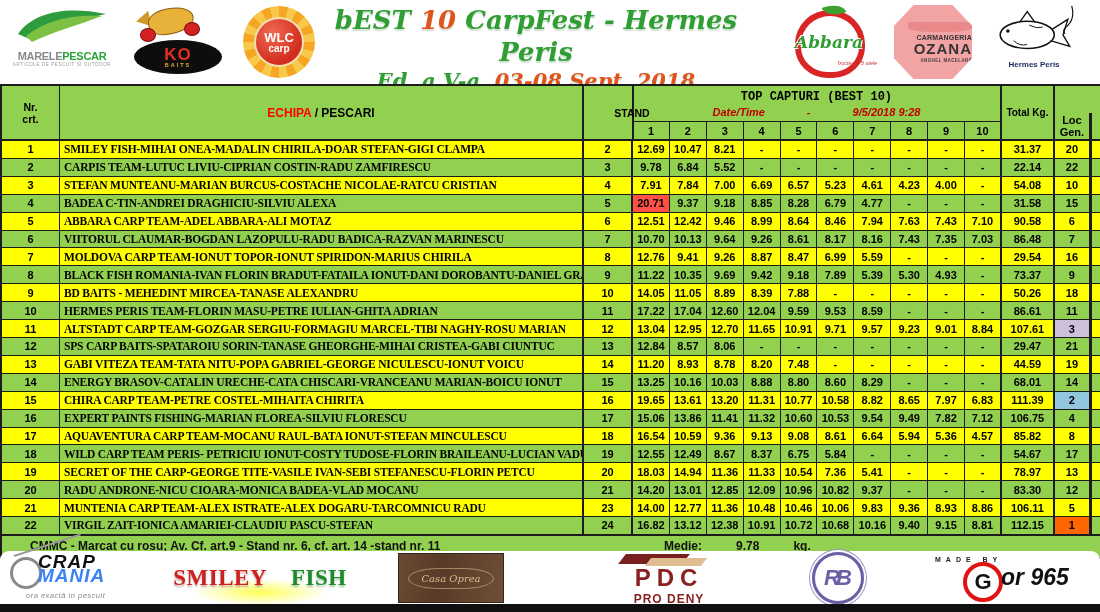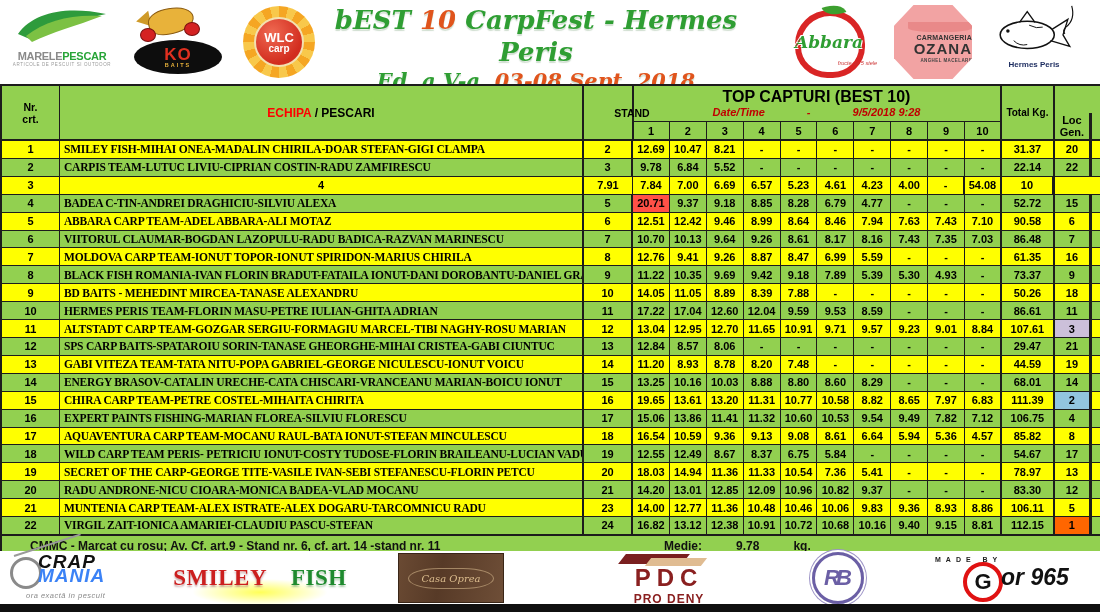--- a/index.html
+++ b/index.html
@@ -70,21 +70,21 @@
   .thead{border-top:2px solid var(--bd);border-bottom:2px solid var(--bd);
          grid-template-rows:36px 17px;background:var(--green);}
   .hc{display:flex;align-items:center;justify-content:center;border-right:1px solid var(--bd);
       font-weight:700;font-size:10.5px;box-sizing:border-box;text-align:center;}
   .hc.grp{border-right-width:2px;} .hc.outer{border-right-width:3px;} .hc.nobr{border-right:none;}
   .h-nr{grid-column:1;grid-row:1/3;white-space:pre-line;}
   .h-echipa{grid-column:2;grid-row:1/3;font-size:12px;}
   .h-echipa .red{color:#FF0000;}
   .h-stand{grid-column:3;grid-row:1/3;margin-left:48px;}
   .h-topcap{grid-column:4/14;grid-row:1;flex-direction:column;justify-content:center;border-bottom:1px solid var(--bd);}
-  .h-topcap .big{font-size:16px;font-weight:800;line-height:18px;}
+  .h-topcap .big{font-size:12px;font-weight:800;line-height:18px;font-family:Liberation Mono, monospace;}
   .h-dt{display:flex;gap:42px;color:var(--dred);font-style:italic;font-size:11px;font-weight:700;line-height:13px;}
   .h-total{grid-column:14;grid-row:1/3;font-size:10px;}
   .h-loc{grid-column:15;grid-row:1/3;font-size:11px;margin-top:27px;}
   .h-sliver{grid-column:16;grid-row:1/3;border-right:none;}
   .h-colnum{grid-row:2;border-top:0;font-size:11px;}
 
   .tbody{display:flex;flex-direction:column;height:393px;}
   .trow{flex:1;min-height:0;}
   .trow + .trow{border-top:1px solid var(--bd);}
   .trow.odd{background:var(--yellow);} .trow.even{background:var(--green);}
@@ -95,21 +95,21 @@
           font-size:11.5px;letter-spacing:-.2px;white-space:nowrap;}
   .c.red-cell{background:var(--redcell);}
   .c.loc1{background:var(--loc1);} .c.loc2{background:var(--loc2);} .c.loc3{background:var(--loc3);}
 
   .foot-row{position:relative;height:21px;background:var(--green);border-top:2px solid var(--bd);
             border-bottom:2px solid var(--bd);box-sizing:content-box;}
   .foot-note{position:absolute;left:28px;top:3px;font-size:12px;font-weight:700;color:#111;}
   .medie{position:absolute;left:662px;top:3px;display:flex;gap:34px;font-size:12px;font-weight:700;color:#111;}
 
   
-  .bottom-band{position:absolute;left:0;top:551px;width:1100px;height:53px;background:#fff;}
+  .bottom-band{position:absolute;left:0;top:551px;width:1100px;height:53px;background:#fff;border-radius:9px;}
   .bottom-band>div{position:absolute;}
 
   .cm-logo{left:8px;top:2px;width:150px;height:49px;}
   .cm-reel{position:absolute;left:2px;top:4px;width:26px;height:26px;border:3px solid #8a8a8a;border-radius:50%;background:#fff;}
   .cm-rod{position:absolute;left:6px;top:2px;width:70px;height:2px;background:#9a9a9a;transform:rotate(-18deg);transform-origin:left;}
   .cm-t{position:absolute;left:30px;top:0;font-style:italic;font-weight:800;line-height:17px;}
   .cm-crap{font-size:19px;color:#111;letter-spacing:1px;}
   .cm-mania{font-size:19px;color:#3b82f6;letter-spacing:1px;margin-top:-3px;}
   .cm-sub{position:absolute;left:18px;top:38px;font-size:7.5px;color:#888;font-style:italic;letter-spacing:.5px;}
 
@@ -276,20 +276,21 @@
           <div class="c catch">-</div>
           <div class="c catch">-</div>
           <div class="c catch grp">-</div>
           <div class="c total grp">22.14</div>
       <div class="c loc outer">22</div>
       <div class="c sliver"></div>
     </div>
 
     <div class="trow grid odd">
       <div class="c nr">3</div>
+      <div class="c team grp">STEFAN MUNTEANU-MARIAN BURCUS-COSTACHE NICOLAE-RATCU CRISTIAN</div>
       <div class="c stand grp">4</div>
       <div class="c catch">7.91</div>
           <div class="c catch">7.84</div>
           <div class="c catch">7.00</div>
           <div class="c catch">6.69</div>
           <div class="c catch">6.57</div>
           <div class="c catch">5.23</div>
           <div class="c catch">4.61</div>
           <div class="c catch">4.23</div>
           <div class="c catch">4.00</div>
@@ -306,21 +307,21 @@
       <div class="c catch red-cell">20.71</div>
           <div class="c catch">9.37</div>
           <div class="c catch">9.18</div>
           <div class="c catch">8.85</div>
           <div class="c catch">8.28</div>
           <div class="c catch">6.79</div>
           <div class="c catch">4.77</div>
           <div class="c catch">-</div>
           <div class="c catch">-</div>
           <div class="c catch grp">-</div>
-          <div class="c total grp">52.72</div>
+          <div class="c total grp">31.58</div>
       <div class="c loc outer">15</div>
       <div class="c sliver"></div>
     </div>
 
     <div class="trow grid odd">
       <div class="c nr">5</div>
       <div class="c team grp">ABBARA CARP TEAM-ADEL ABBARA-ALI MOTAZ</div>
       <div class="c stand grp">6</div>
       <div class="c catch">12.51</div>
           <div class="c catch">12.42</div>
@@ -363,21 +364,21 @@
       <div class="c catch">12.76</div>
           <div class="c catch">9.41</div>
           <div class="c catch">9.26</div>
           <div class="c catch">8.87</div>
           <div class="c catch">8.47</div>
           <div class="c catch">6.99</div>
           <div class="c catch">5.59</div>
           <div class="c catch">-</div>
           <div class="c catch">-</div>
           <div class="c catch grp">-</div>
-          <div class="c total grp">61.35</div>
+          <div class="c total grp">29.54</div>
       <div class="c loc outer">16</div>
       <div class="c sliver"></div>
     </div>
 
     <div class="trow grid even">
       <div class="c nr">8</div>
       <div class="c team grp">BLACK FISH ROMANIA-IVAN FLORIN BRADUT-FATAILA IONUT-DANI DOROBANTU-DANIEL GRAURE</div>
       <div class="c stand grp">9</div>
       <div class="c catch">11.22</div>
           <div class="c catch">10.35</div>

